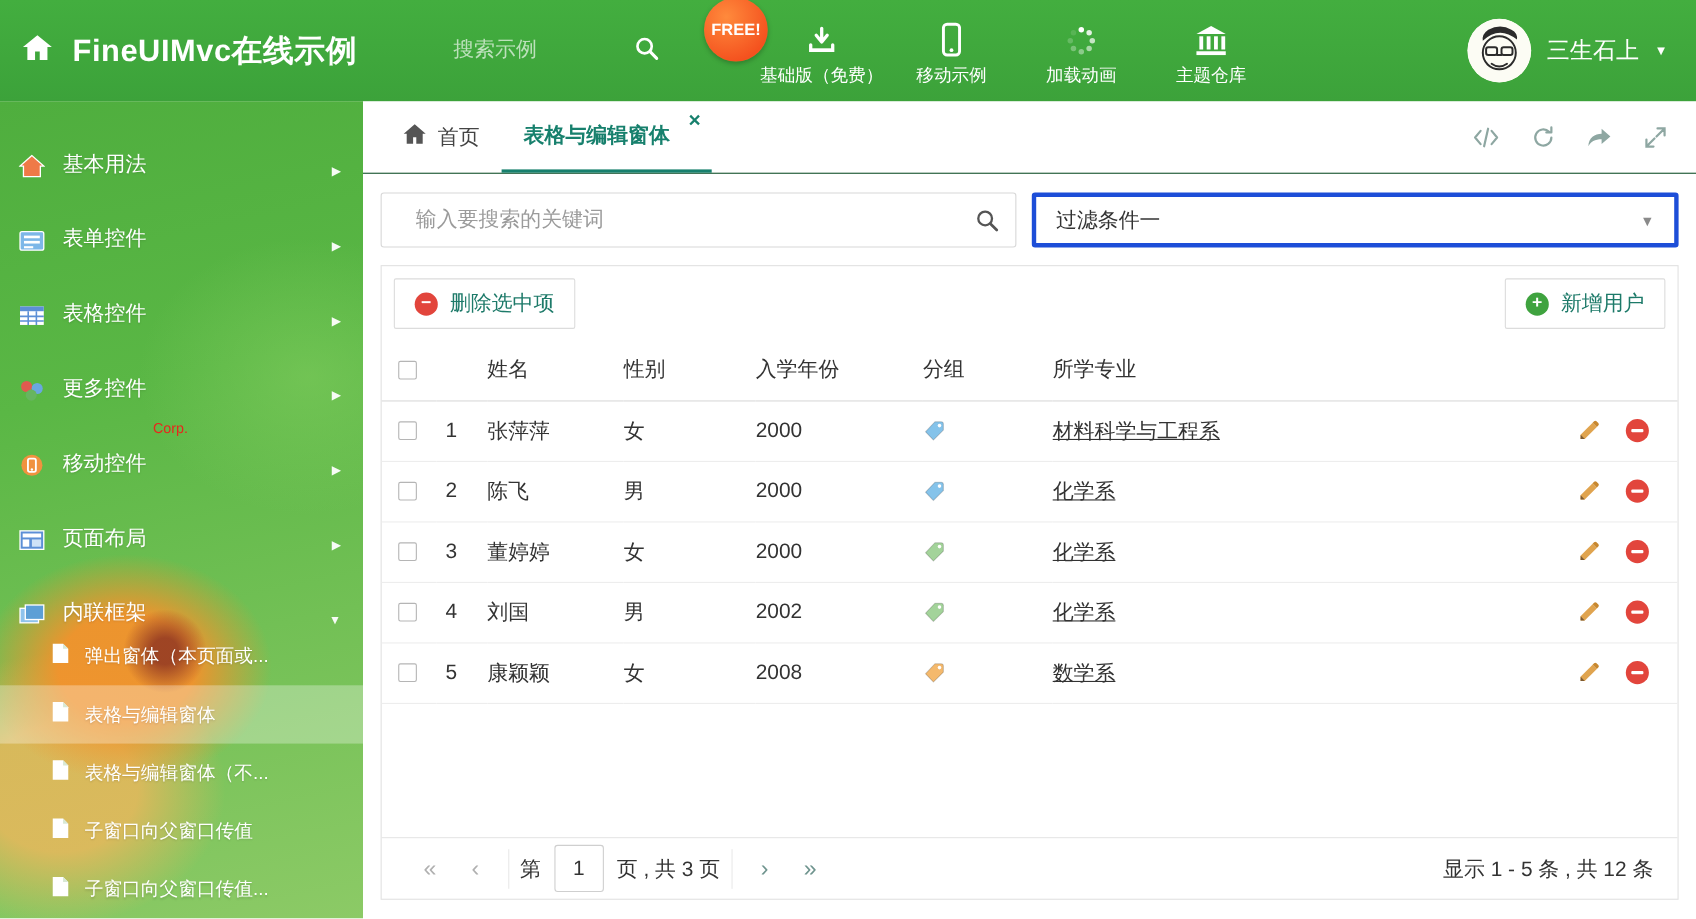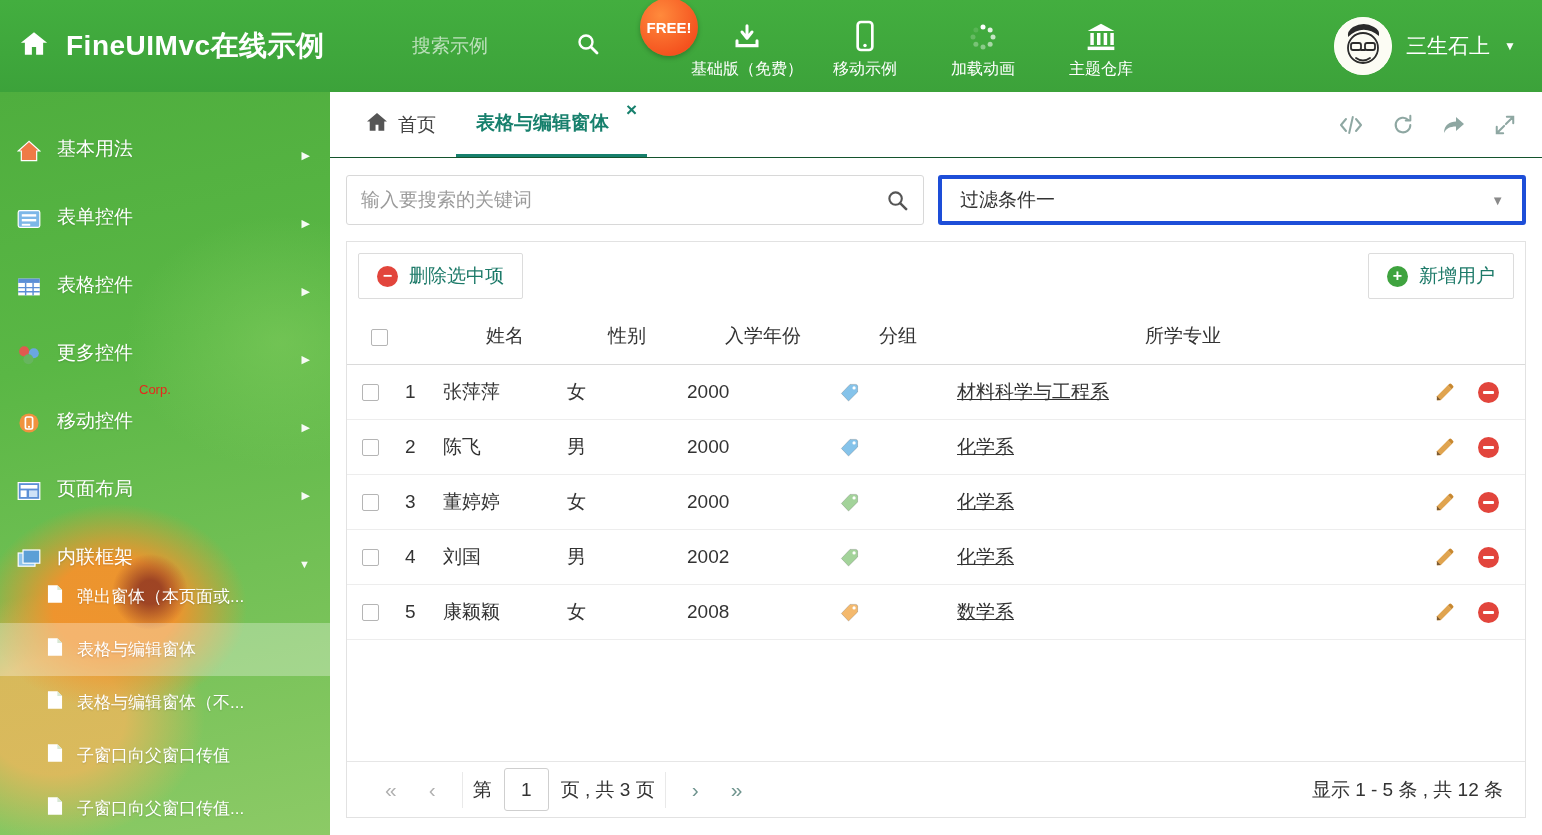--- a/index.html
+++ b/index.html
@@ -48,36 +48,36 @@
   .main{flex:1;display:flex;flex-direction:column;background:#fff;min-width:0}
   .tabbar{flex:0 0 66px;border-bottom:1px solid #14532d;display:flex;align-items:stretch;padding-left:16px}
   .tab{display:flex;align-items:center;gap:10px;padding:0 20px;font-size:19px;color:#444;cursor:pointer;position:relative}
   .tab.active{color:#17806d;font-weight:bold;border-bottom:3px solid #17806d;padding-right:38px}
   .tab.active .tclose{position:absolute;top:7px;right:10px;font-size:19px;font-weight:bold;color:#17806d;cursor:pointer}
   .tab-tools{margin-left:auto;display:flex;align-items:center;gap:28px;padding-right:26px;color:#8ea7a2}
   .tool-ic{cursor:pointer;display:flex}
 
   .filter-row{display:flex;gap:14px;padding:17px 16px 16px}
   .search-box{position:relative;width:578px}
-  .search-box input{width:100%;height:50px;border:1px solid #d8d8d8;border-radius:3px;font-size:19px;padding:0 50px 0 14px;color:#333;outline:none;font-family:inherit}
+  .search-box input{width:100%;height:50px;border:1px solid #d8d8d8;border-radius:3px;font-size:19px;padding:0 50px 0 31px;color:#333;outline:none;font-family:inherit}
   .search-box input::placeholder{color:#9b9b9b}
   .search-box .mag{position:absolute;right:15px;top:14px;cursor:pointer}
   .dropdown{flex:1;height:50px;border:4px solid #1d4ed8;border-radius:3px;display:flex;align-items:center;padding:0 18px;font-size:19px;color:#333;cursor:pointer}
   .dropdown .dcaret{margin-left:auto;color:#8a8a8a;font-size:13px}
 
   .panel{flex:1;margin:0 16px 17px;border:1px solid #e2e2e2;display:flex;flex-direction:column;min-height:0}
   .toolbar{display:flex;justify-content:space-between;padding:11px 11px 10px}
   .btn{display:inline-flex;align-items:center;gap:11px;border:1px solid #dcdcdc;background:#fff;height:46px;padding:0 18px;
        font-size:19px;color:#1d7a69;border-radius:2px;cursor:pointer;font-family:inherit}
   .cir{width:21px;height:21px;border-radius:50%;display:inline-flex;align-items:center;justify-content:center;color:#fff;font-size:16px;font-weight:bold;line-height:1}
   .cir.red{background:#e2453c}
   .cir.green{background:#3fa33f}
 
   table{width:100%;border-collapse:collapse;font-size:19px;color:#333}
-  th{font-weight:normal;text-align:center;border-bottom:1px solid #dadada;height:55px}
+  th{font-weight:normal;text-align:left;border-bottom:1px solid #dadada;height:55px}
   td{border-bottom:1px solid #ededed;height:55px}
   .col-chk{width:50px;padding-left:15px}
   .col-num{width:46px;text-align:left;padding-left:8px}
   .col-name{width:124px}
   .col-gender{width:120px}
   .col-year{width:152px}
   .col-group{width:118px}
   .col-actions{width:116px;text-align:right;padding-right:26px}
   .chk{display:inline-block;width:17px;height:17px;border:1px solid #b5b5b5;border-radius:2px;background:#fff;cursor:pointer;vertical-align:middle}
   .taglab{display:inline-flex;vertical-align:middle}

